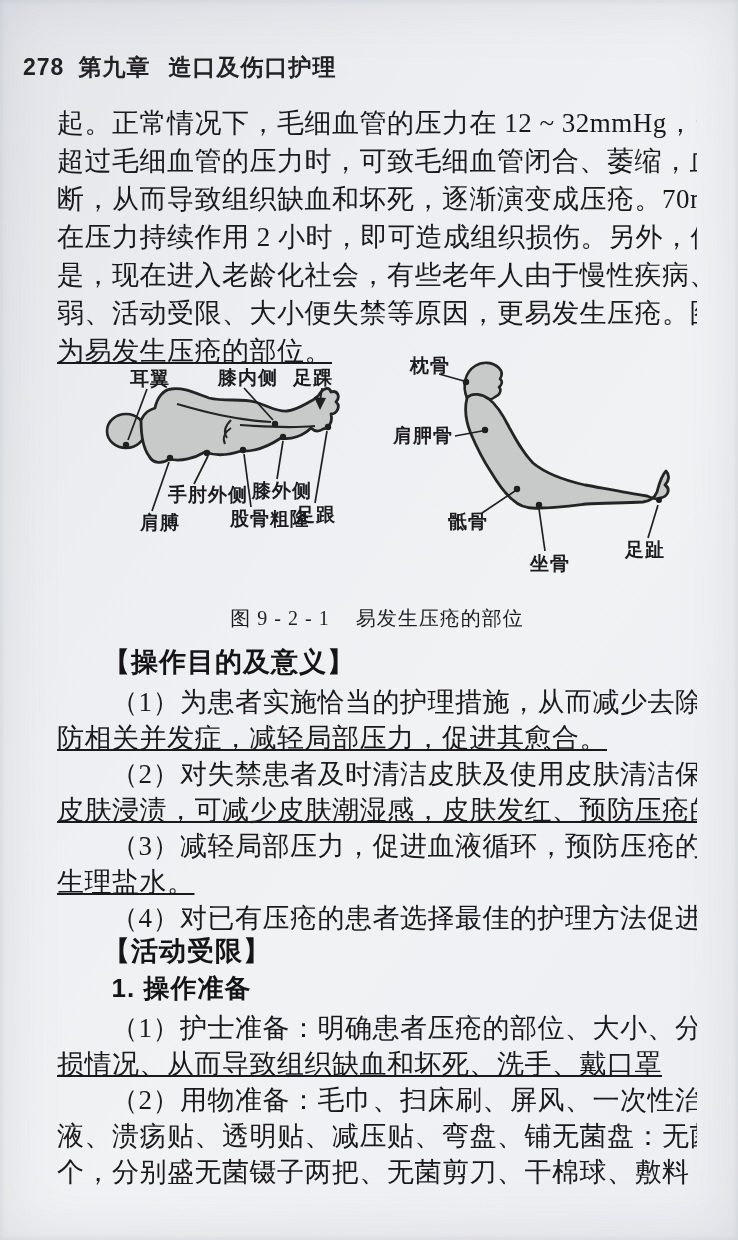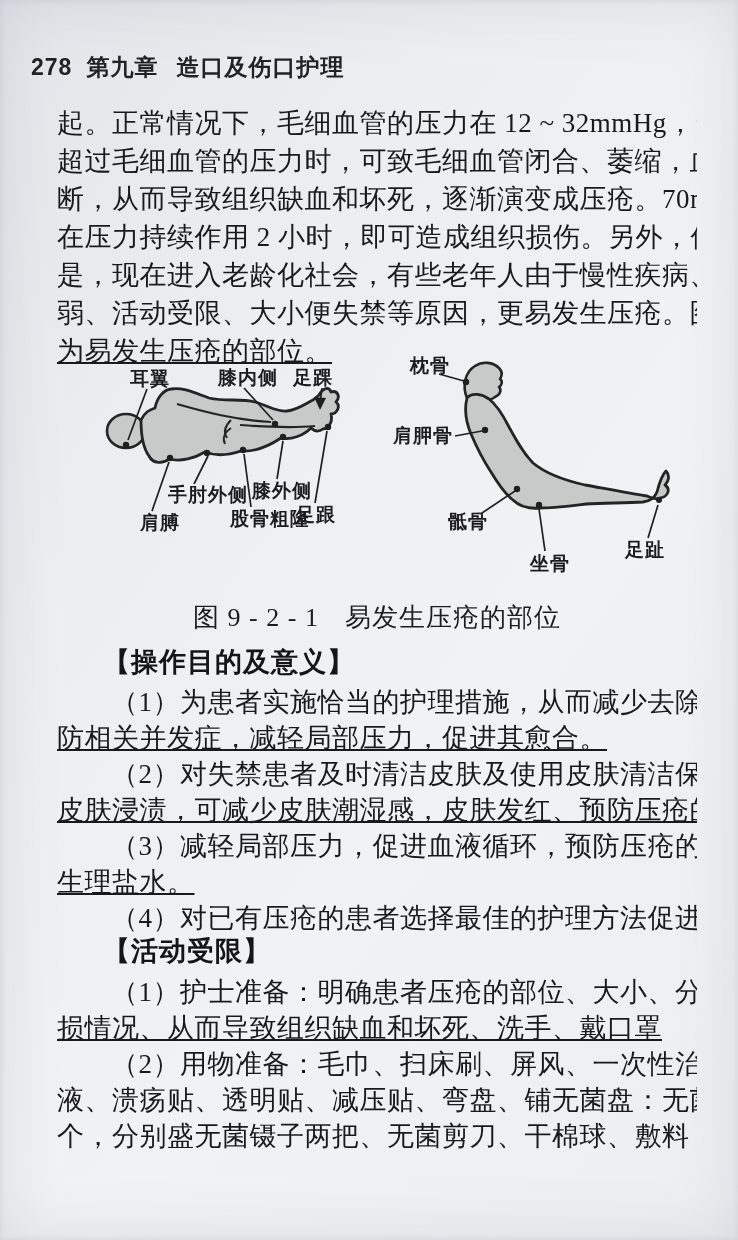--- a/index.html
+++ b/index.html
@@ -6,21 +6,21 @@
   .page{
     position:relative;
     width:738px;height:1240px;
     background:linear-gradient(125deg,#e3e5ea 0%,#eceef1 30%,#f1f2f4 60%,#eceef2 100%);
     box-shadow:inset 0 0 60px rgba(120,125,140,.18), inset 0 0 6px rgba(100,105,120,.12);
     font-family:"Liberation Serif","DejaVu Serif",serif;
     color:#1a1a1c;
     overflow:hidden;
   }
   .running-header{
-    position:absolute;left:31px;top:52px;
+    position:absolute;left:23px;top:52px;
     font-family:"Liberation Sans","DejaVu Sans",sans-serif;
     font-weight:700;font-size:23px;letter-spacing:1px;color:#222;
     white-space:nowrap;
   }
   .running-header .gap-s{display:inline-block;width:14px;}
   .running-header .gap-m{display:inline-block;width:18px;}
   .col{
     position:absolute;left:57px;top:104px;width:640px;
   }
   .line{
@@ -39,21 +39,21 @@
   }
   .sub-heading{
     font-family:"Liberation Sans","DejaVu Sans",sans-serif;
     font-weight:700;font-size:26px;line-height:36px;height:36px;
     text-indent:2.1em;letter-spacing:1px;color:#151517;
   }
   .figure-wrap{position:relative;width:700px;margin-left:-38px;margin-top:-22px;height:250px;}
   .figure-wrap svg{display:block;}
   .fig-caption{
     margin-top:4px;height:32px;line-height:32px;
-    text-align:center;font-size:26px;color:#1d1d1f;letter-spacing:1px;
+    text-align:center;font-size:20px;color:#1d1d1f;letter-spacing:1px;
   }
   .fig-caption .cap-gap{display:inline-block;width:26px;}
   svg text{
     font-family:"Liberation Serif","DejaVu Serif",serif;
     font-size:19px;font-weight:700;fill:#1c1c1e;letter-spacing:1px;
   }
   .spacer-a{height:10px;}
   .spacer-b{height:4px;}
 </style>
 </head>
@@ -198,20 +198,21 @@
       <div class="line ind">（1）为患者实施恰当的护理措施，从而减少去除，危险因预</div>
       <div class="line end">防相关并发症，减轻局部压力，促进其愈合。</div>
       <div class="line ind">（2）对失禁患者及时清洁皮肤及使用皮肤清洁保护预防患者</div>
       <div class="line end">皮肤浸渍，可减少皮肤潮湿感，皮肤发红、预防压疮的发生。</div>
       <div class="line ind">（3）减轻局部压力，促进血液循环，预防压疮的发生，提高</div>
       <div class="line end">生理盐水。</div>
       <div class="line ind">（4）对已有压疮的患者选择最佳的护理方法促进伤口愈合。</div>
     </div>
 
     <div class="sec-heading" style="height:34px;line-height:34px;">【活动受限】</div>
+    <div class="sub-heading">1. 操作准备</div>
 
     <div class="spacer-b"></div>
 
     <div class="tight">
       <div class="line ind">（1）护士准备：明确患者压疮的部位、大小、分期、深度受</div>
       <div class="line end">损情况、从而导致组织缺血和坏死、洗手、戴口罩</div>
       <div class="line ind">（2）用物准备：毛巾、扫床刷、屏风、一次性治疗巾、消毒</div>
       <div class="line">液、溃疡贴、透明贴、减压贴、弯盘、铺无菌盘：无菌治疗碗两</div>
       <div class="line">个，分别盛无菌镊子两把、无菌剪刀、干棉球、敷料；生理盐水</div>
     </div>

